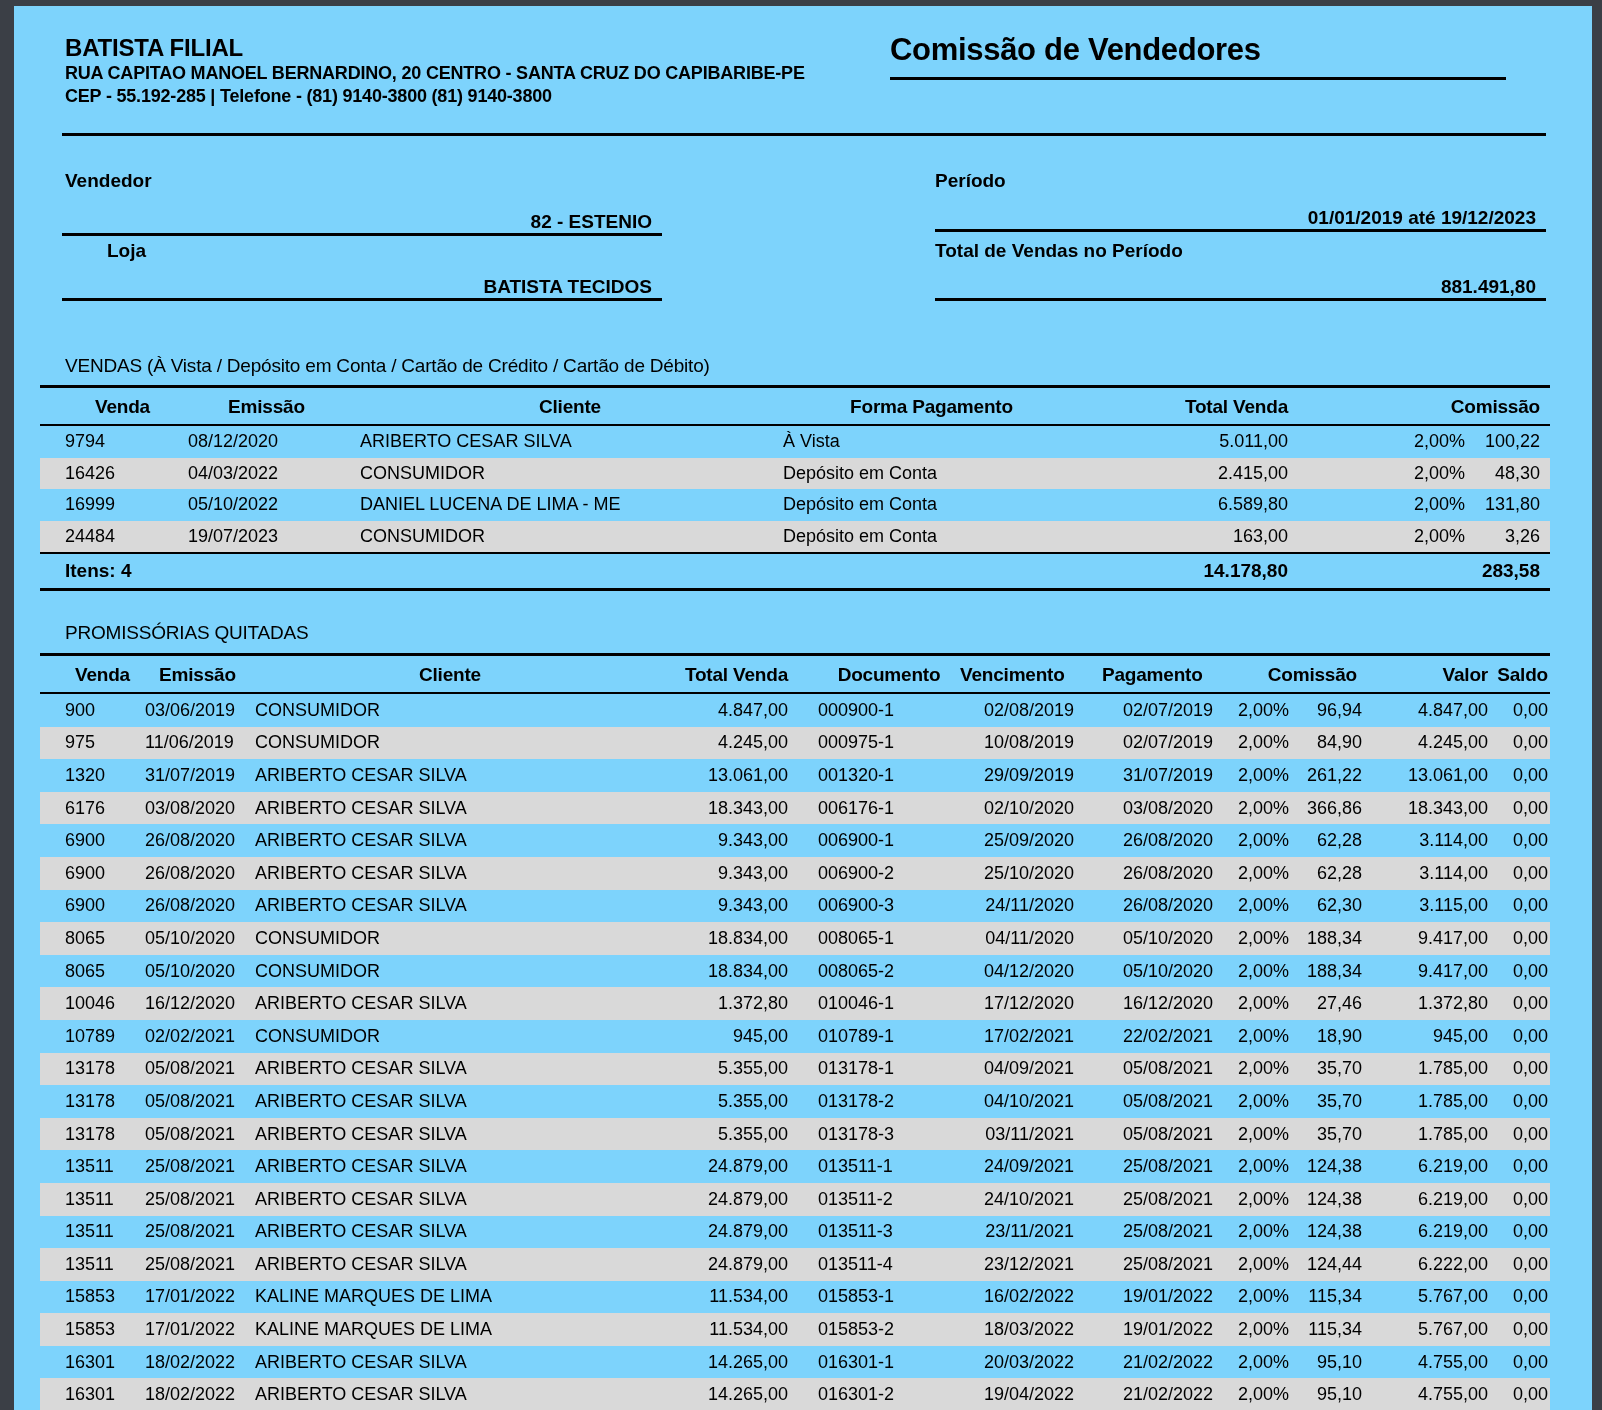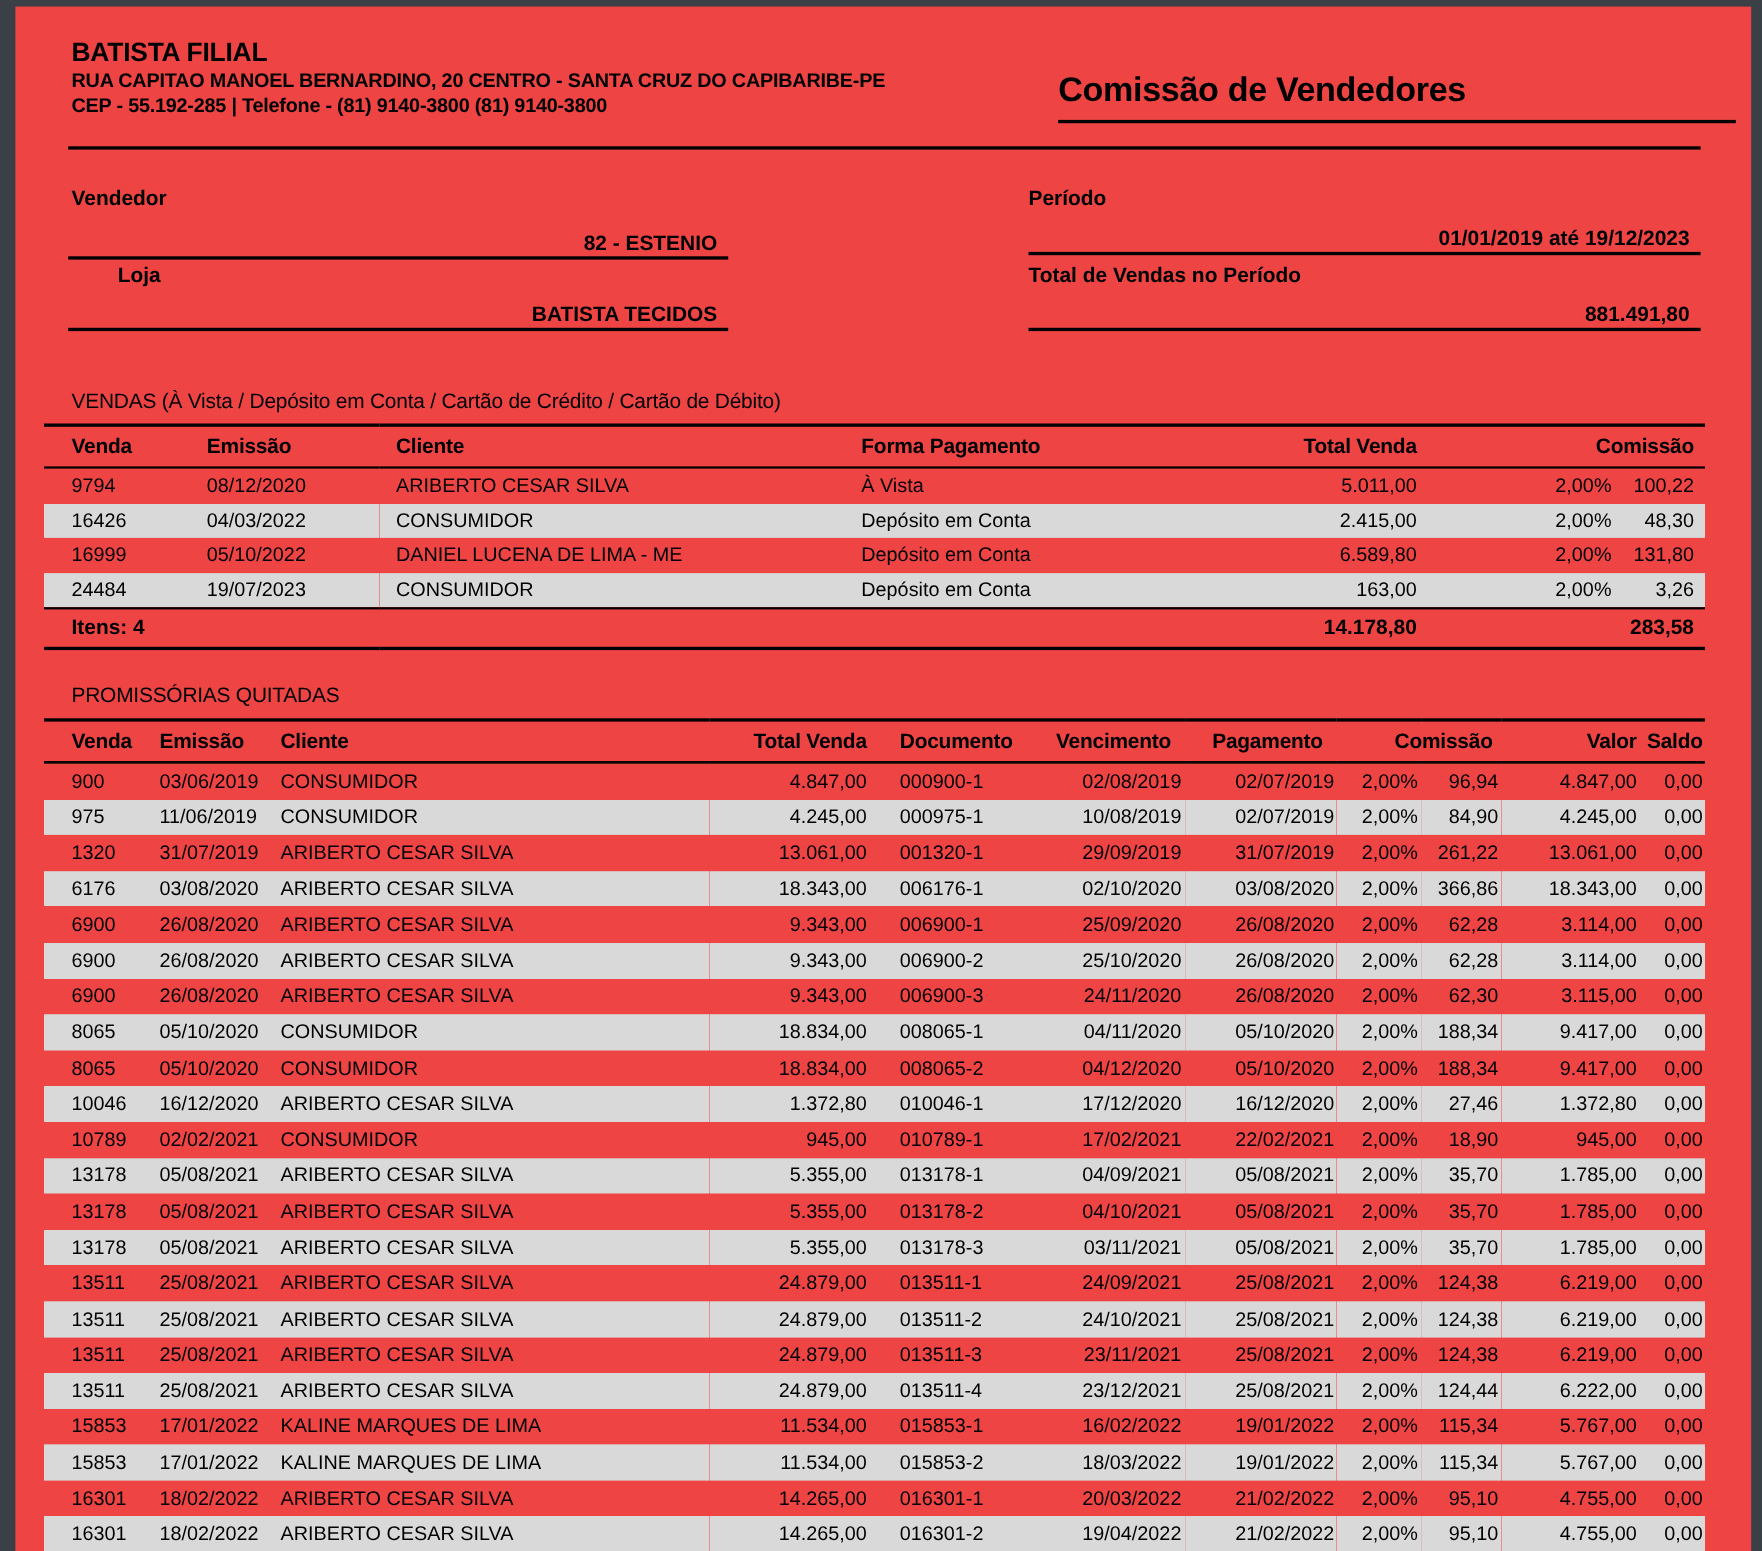--- a/index.html
+++ b/index.html
@@ -4,21 +4,21 @@
 <style>
   html,body{margin:0;padding:0;}
   body{
     width:1602px;height:1410px;overflow:hidden;
     background:#3b3f46;
     font-family:"Liberation Sans","DejaVu Sans",sans-serif;
     color:#000;
   }
   .page{
     position:absolute;left:14px;top:6px;width:1578px;height:1404px;
-    background:#ef4444;overflow:hidden;
+    background:#7dd3fc;overflow:hidden;
   }
   .abs{position:absolute;}
   
   .company-name{font-size:24px;font-weight:bold;line-height:1.15;letter-spacing:-0.2px;}
   .company-line{font-size:18px;font-weight:bold;line-height:1.3;letter-spacing:-0.2px;}
   .report-title{
     font-size:31px;font-weight:bold;letter-spacing:-0.3px;
     border-bottom:3px solid #000;padding-bottom:9px;width:616px;
   }
   .hrule{background:#000;height:3px;}
@@ -27,21 +27,21 @@
   .field-value{
     font-size:19px;font-weight:bold;text-align:right;
     border-bottom:3px solid #000;padding-right:10px;
     display:flex;align-items:flex-end;justify-content:flex-end;
     box-sizing:content-box;
   }
   
   .section-title{font-size:19px;font-weight:normal;letter-spacing:-0.2px;}
   table{border-collapse:collapse;table-layout:fixed;width:1510px;}
   th{
-    font-size:19px;font-weight:bold;text-align:left;
+    font-size:19px;font-weight:bold;text-align:center;
     padding:8px 0 6px 0;letter-spacing:-0.2px;
     border-top:3px solid #000;border-bottom:2px solid #000;
     white-space:nowrap;overflow:hidden;
   }
   td{font-size:18px;white-space:nowrap;overflow:hidden;padding:0;vertical-align:middle;}
   tbody tr:nth-child(even){background:#d9d9d9;}
   #vendas-table tbody td{height:31.5px;}
   #prom-table tbody td{height:32.6px;}
   #vendas-table tfoot td{
     font-weight:bold;font-size:19px;height:34px;
@@ -65,21 +65,21 @@
 <body>
 
 <div class="page">
 
   <div class="abs" style="left:51px;top:28px;">
     <div class="company-name">BATISTA FILIAL</div>
     <div class="company-line">RUA CAPITAO MANOEL BERNARDINO, 20 CENTRO - SANTA CRUZ DO CAPIBARIBE-PE</div>
     <div class="company-line">CEP - 55.192-285 | Telefone - (81) 9140-3800 (81) 9140-3800</div>
   </div>
 
-  <div class="abs report-title" style="left:948px;top:26px;margin-top:32px;">Comissão de Vendedores</div>
+  <div class="abs report-title" style="left:876px;top:26px;">Comissão de Vendedores</div>
 
   <div class="abs hrule" style="left:48px;top:127px;width:1484px;"></div>
 
   <div class="abs field-label" style="left:51px;top:164px;">Vendedor</div>
   <div class="abs field-value" style="left:48px;top:190px;width:590px;height:37px;">82 - ESTENIO</div>
 
   <div class="abs field-label" style="left:51px;top:234px;margin-left:42px;">Loja</div>
   <div class="abs field-value" style="left:48px;top:256px;width:590px;height:36px;">BATISTA TECIDOS</div>
 
   <div class="abs field-label" style="left:921px;top:164px;">Período</div>

